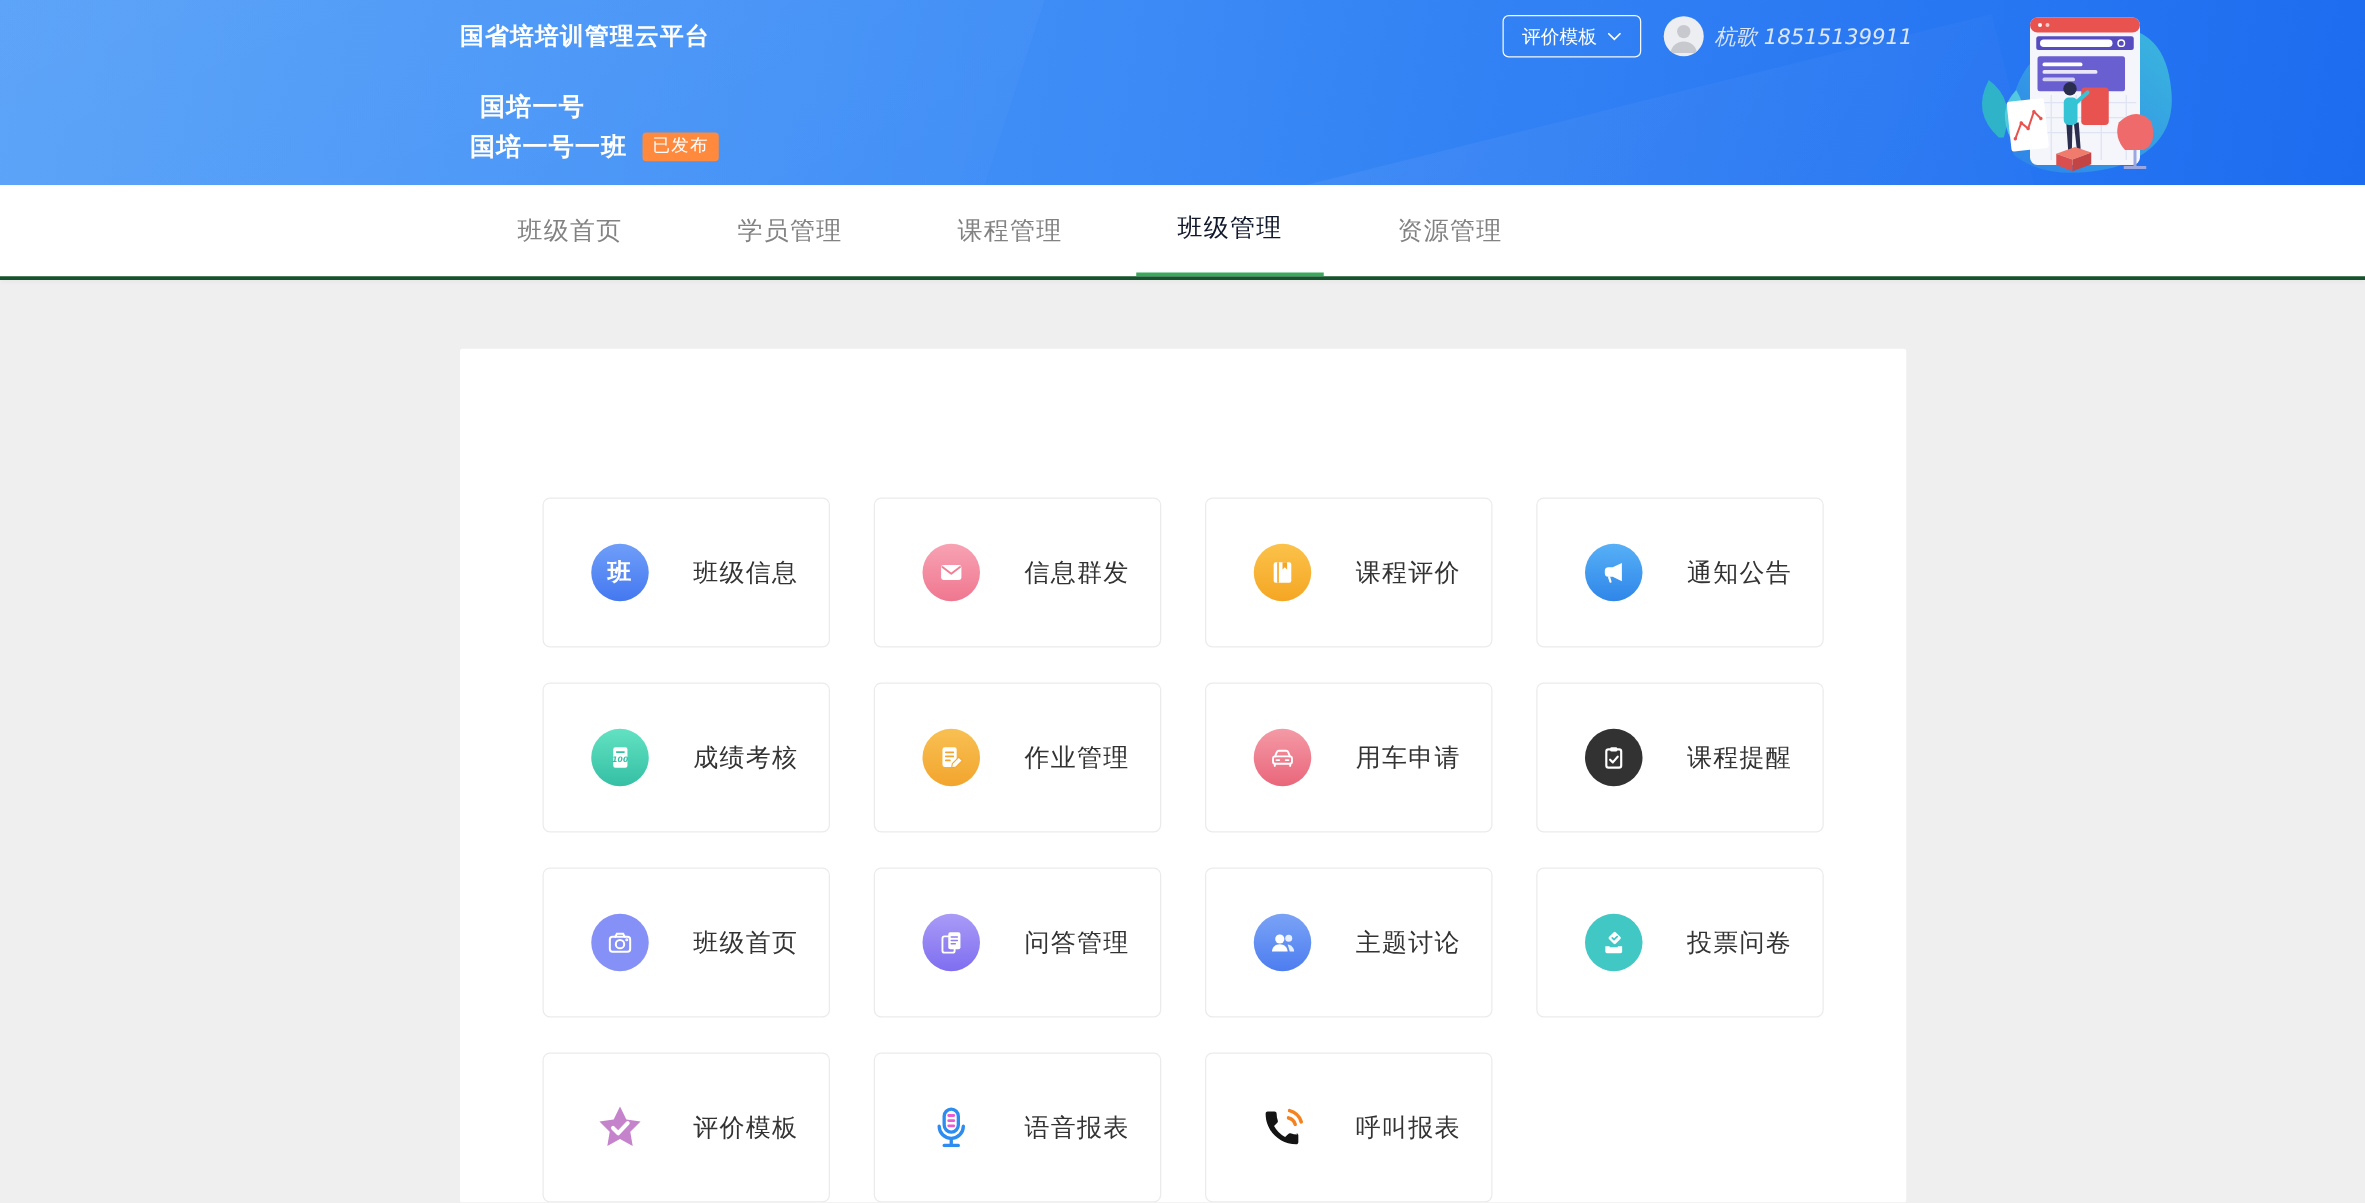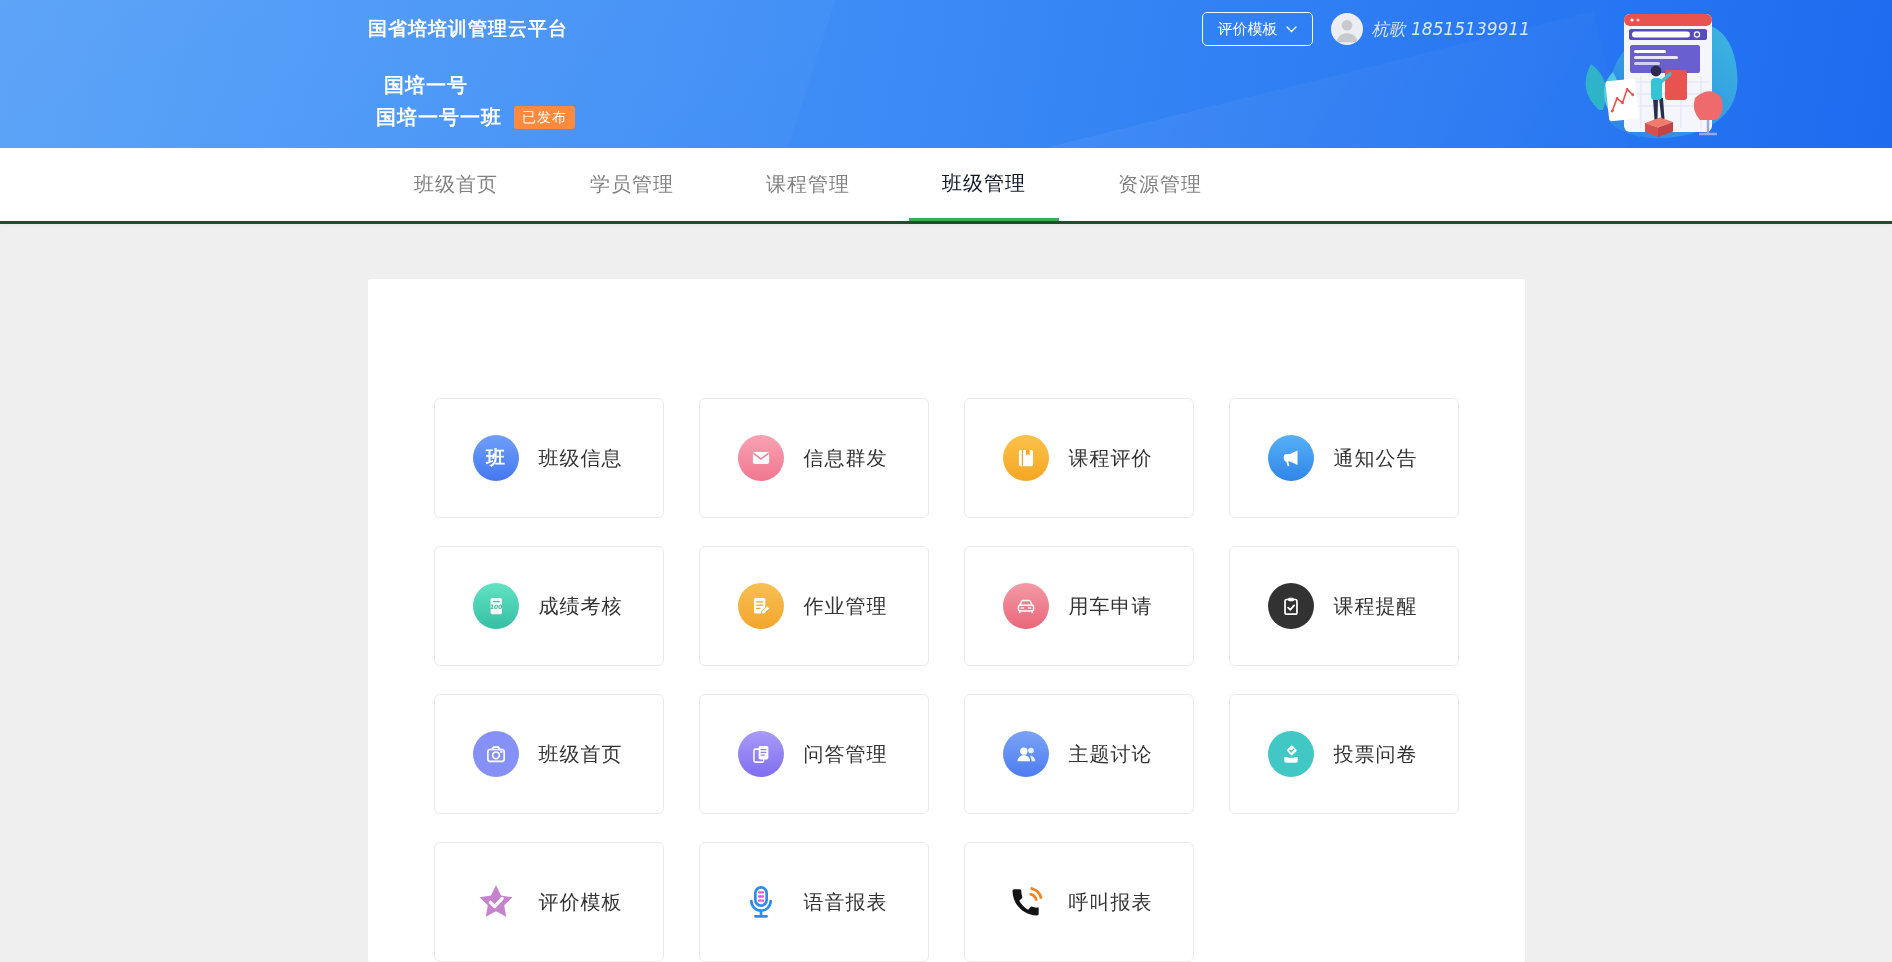--- a/index.html
+++ b/index.html
@@ -60,21 +60,21 @@
   .panel { width:1157px; background:#fff; border-radius:2px; height:100%; }
   .grid {
     padding:119px 66px 0 66px;
     display:grid; grid-template-columns:repeat(4,230px); grid-auto-rows:120px;
     column-gap:35px; row-gap:28px;
   }
   .card {
     border:1px solid #ebebeb; border-radius:6px; background:#fff; cursor:pointer;
     display:flex; align-items:center; padding-left:38px;
   }
-  .card-label { font-size:20px; color:#333; margin-left:20px; letter-spacing:1px; }
+  .card-label { font-size:20px; color:#333; margin-left:36px; letter-spacing:1px; }
   .ic {
     width:46px; height:46px; border-radius:50%; flex:0 0 auto;
     display:flex; align-items:center; justify-content:center;
   }
   .ic svg { display:block; }
   .glyph { color:#fff; font-size:19px; font-weight:bold; }
 
   .bg-classinfo { background:linear-gradient(180deg,#6f9ef9,#4478f0); }
   .bg-mail      { background:linear-gradient(180deg,#f8a2b4,#ef778f); }
   .bg-group     { background:linear-gradient(180deg,#55d198,#2fb573); border-radius:12px; }

